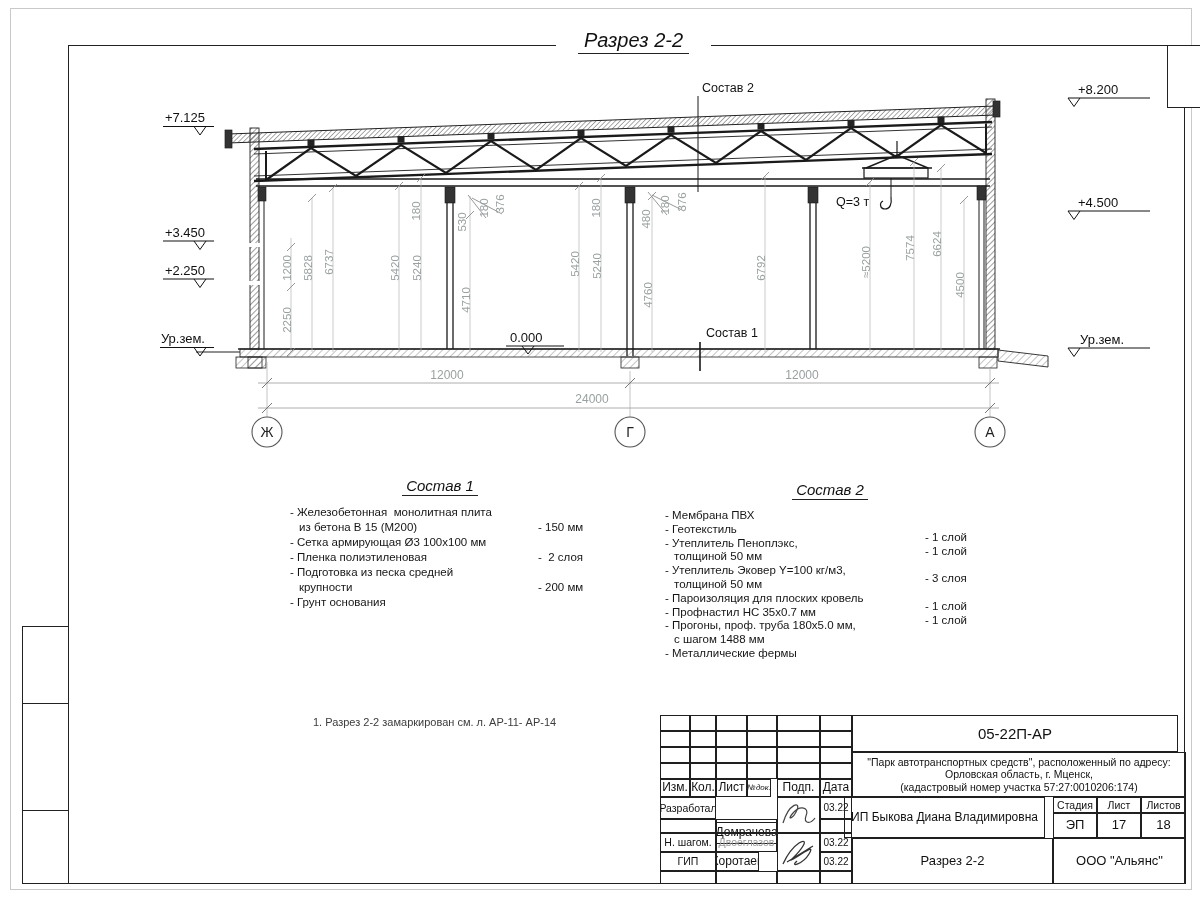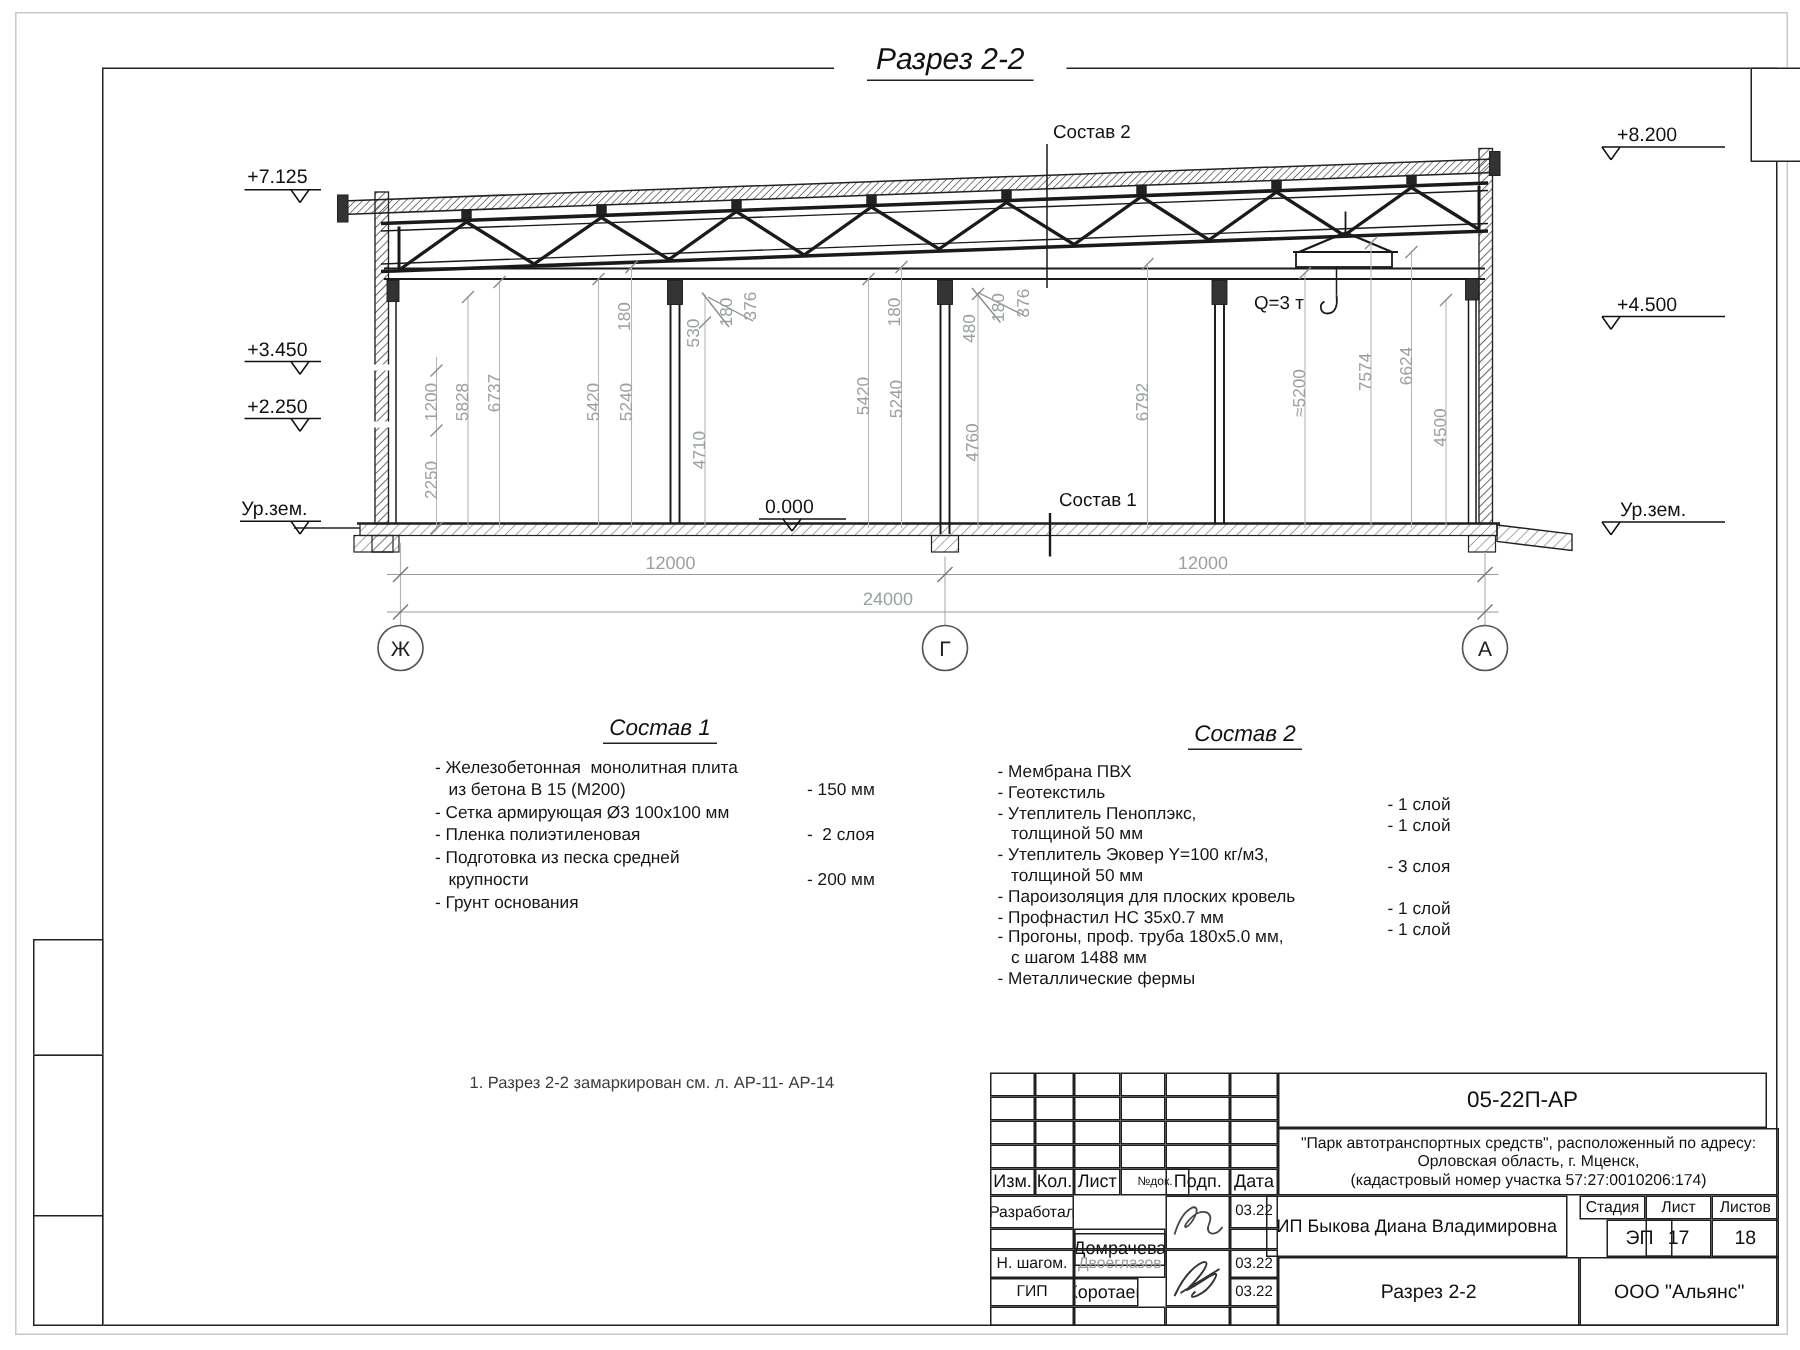--- a/index.html
+++ b/index.html
@@ -328,21 +328,21 @@
     <div class="c" style="left:0;top:48px;width:30px;height:16px;"></div>
       <div class="c" style="left:30px;top:48px;width:26px;height:16px;"></div>
       <div class="c" style="left:56px;top:48px;width:31px;height:16px;"></div>
       <div class="c" style="left:87px;top:48px;width:30px;height:16px;"></div>
       <div class="c" style="left:117px;top:48px;width:43px;height:16px;"></div>
       <div class="c" style="left:160px;top:48px;width:32px;height:16px;"></div>
 
     <div class="c s11" style="left:0;top:64px;width:30px;height:18px;">Изм.</div>
     <div class="c s11" style="left:30px;top:64px;width:26px;height:18px;">Кол.</div>
     <div class="c s11" style="left:56px;top:64px;width:31px;height:18px;">Лист</div>
-    <div class="c s8" style="left:87px;top:64px;width:46px;height:18px;">№док.</div>
+    <div class="c s8" style="left:87px;top:64px;width:24px;height:18px;font-style:italic;">№док.</div>
     <div class="c s11" style="left:117px;top:64px;width:43px;height:18px;">Подп.</div>
     <div class="c s11" style="left:160px;top:64px;width:32px;height:18px;">Дата</div>
 
     <div class="c s105" style="left:0;top:82px;width:56px;height:22px;">Разработал</div>
     <div class="c s11" style="left:56px;top:82px;width:61px;height:22px;margin-top:25px;">Домрачева</div>
     <div class="c" style="left:117px;top:82px;width:43px;height:36px;">
       <svg width="40" height="32" viewBox="0 0 40 32">
           <path d="M4,24 C10,4 22,2 18,11 C14,20 7,22 14,14 C21,6 31,8 27,17 C24,24 31,26 36,19" stroke="#444" stroke-width="1.2" fill="none"></path>
         </svg>
     </div>
@@ -370,19 +370,19 @@
     <div class="c" style="left:192px;top:37px;width:334px;height:45px;flex-direction:column;">
       <div class="s105">"Парк автотранспортных средств",  расположенный по адресу:</div>
       <div class="s105">Орловская область, г. Мценск,</div>
       <div class="s105">(кадастровый номер участка 57:27:0010206:174)</div>
     </div>
     <div class="c s11" style="left:184px;top:82px;width:201px;height:41px;">ИП Быкова Диана Владимировна</div>
     <div class="c s13" style="left:192px;top:123px;width:201px;height:46px;">Разрез 2-2</div>
     <div class="c s105" style="left:393px;top:82px;width:44px;height:16px;">Стадия</div>
     <div class="c s105" style="left:437px;top:82px;width:44px;height:16px;">Лист</div>
     <div class="c s105" style="left:481px;top:82px;width:45px;height:16px;">Листов</div>
-    <div class="c s13" style="left:393px;top:98px;width:44px;height:25px;margin-left:18px;">ЭП</div>
+    <div class="c s13" style="left:393px;top:98px;width:44px;height:25px;">ЭП</div>
     <div class="c s13" style="left:437px;top:98px;width:44px;height:25px;">17</div>
     <div class="c s13" style="left:481px;top:98px;width:45px;height:25px;">18</div>
     <div class="c s13" style="left:393px;top:123px;width:133px;height:46px;">ООО "Альянс"</div>
   </div>
 
 </div>
 
 </body></html>

